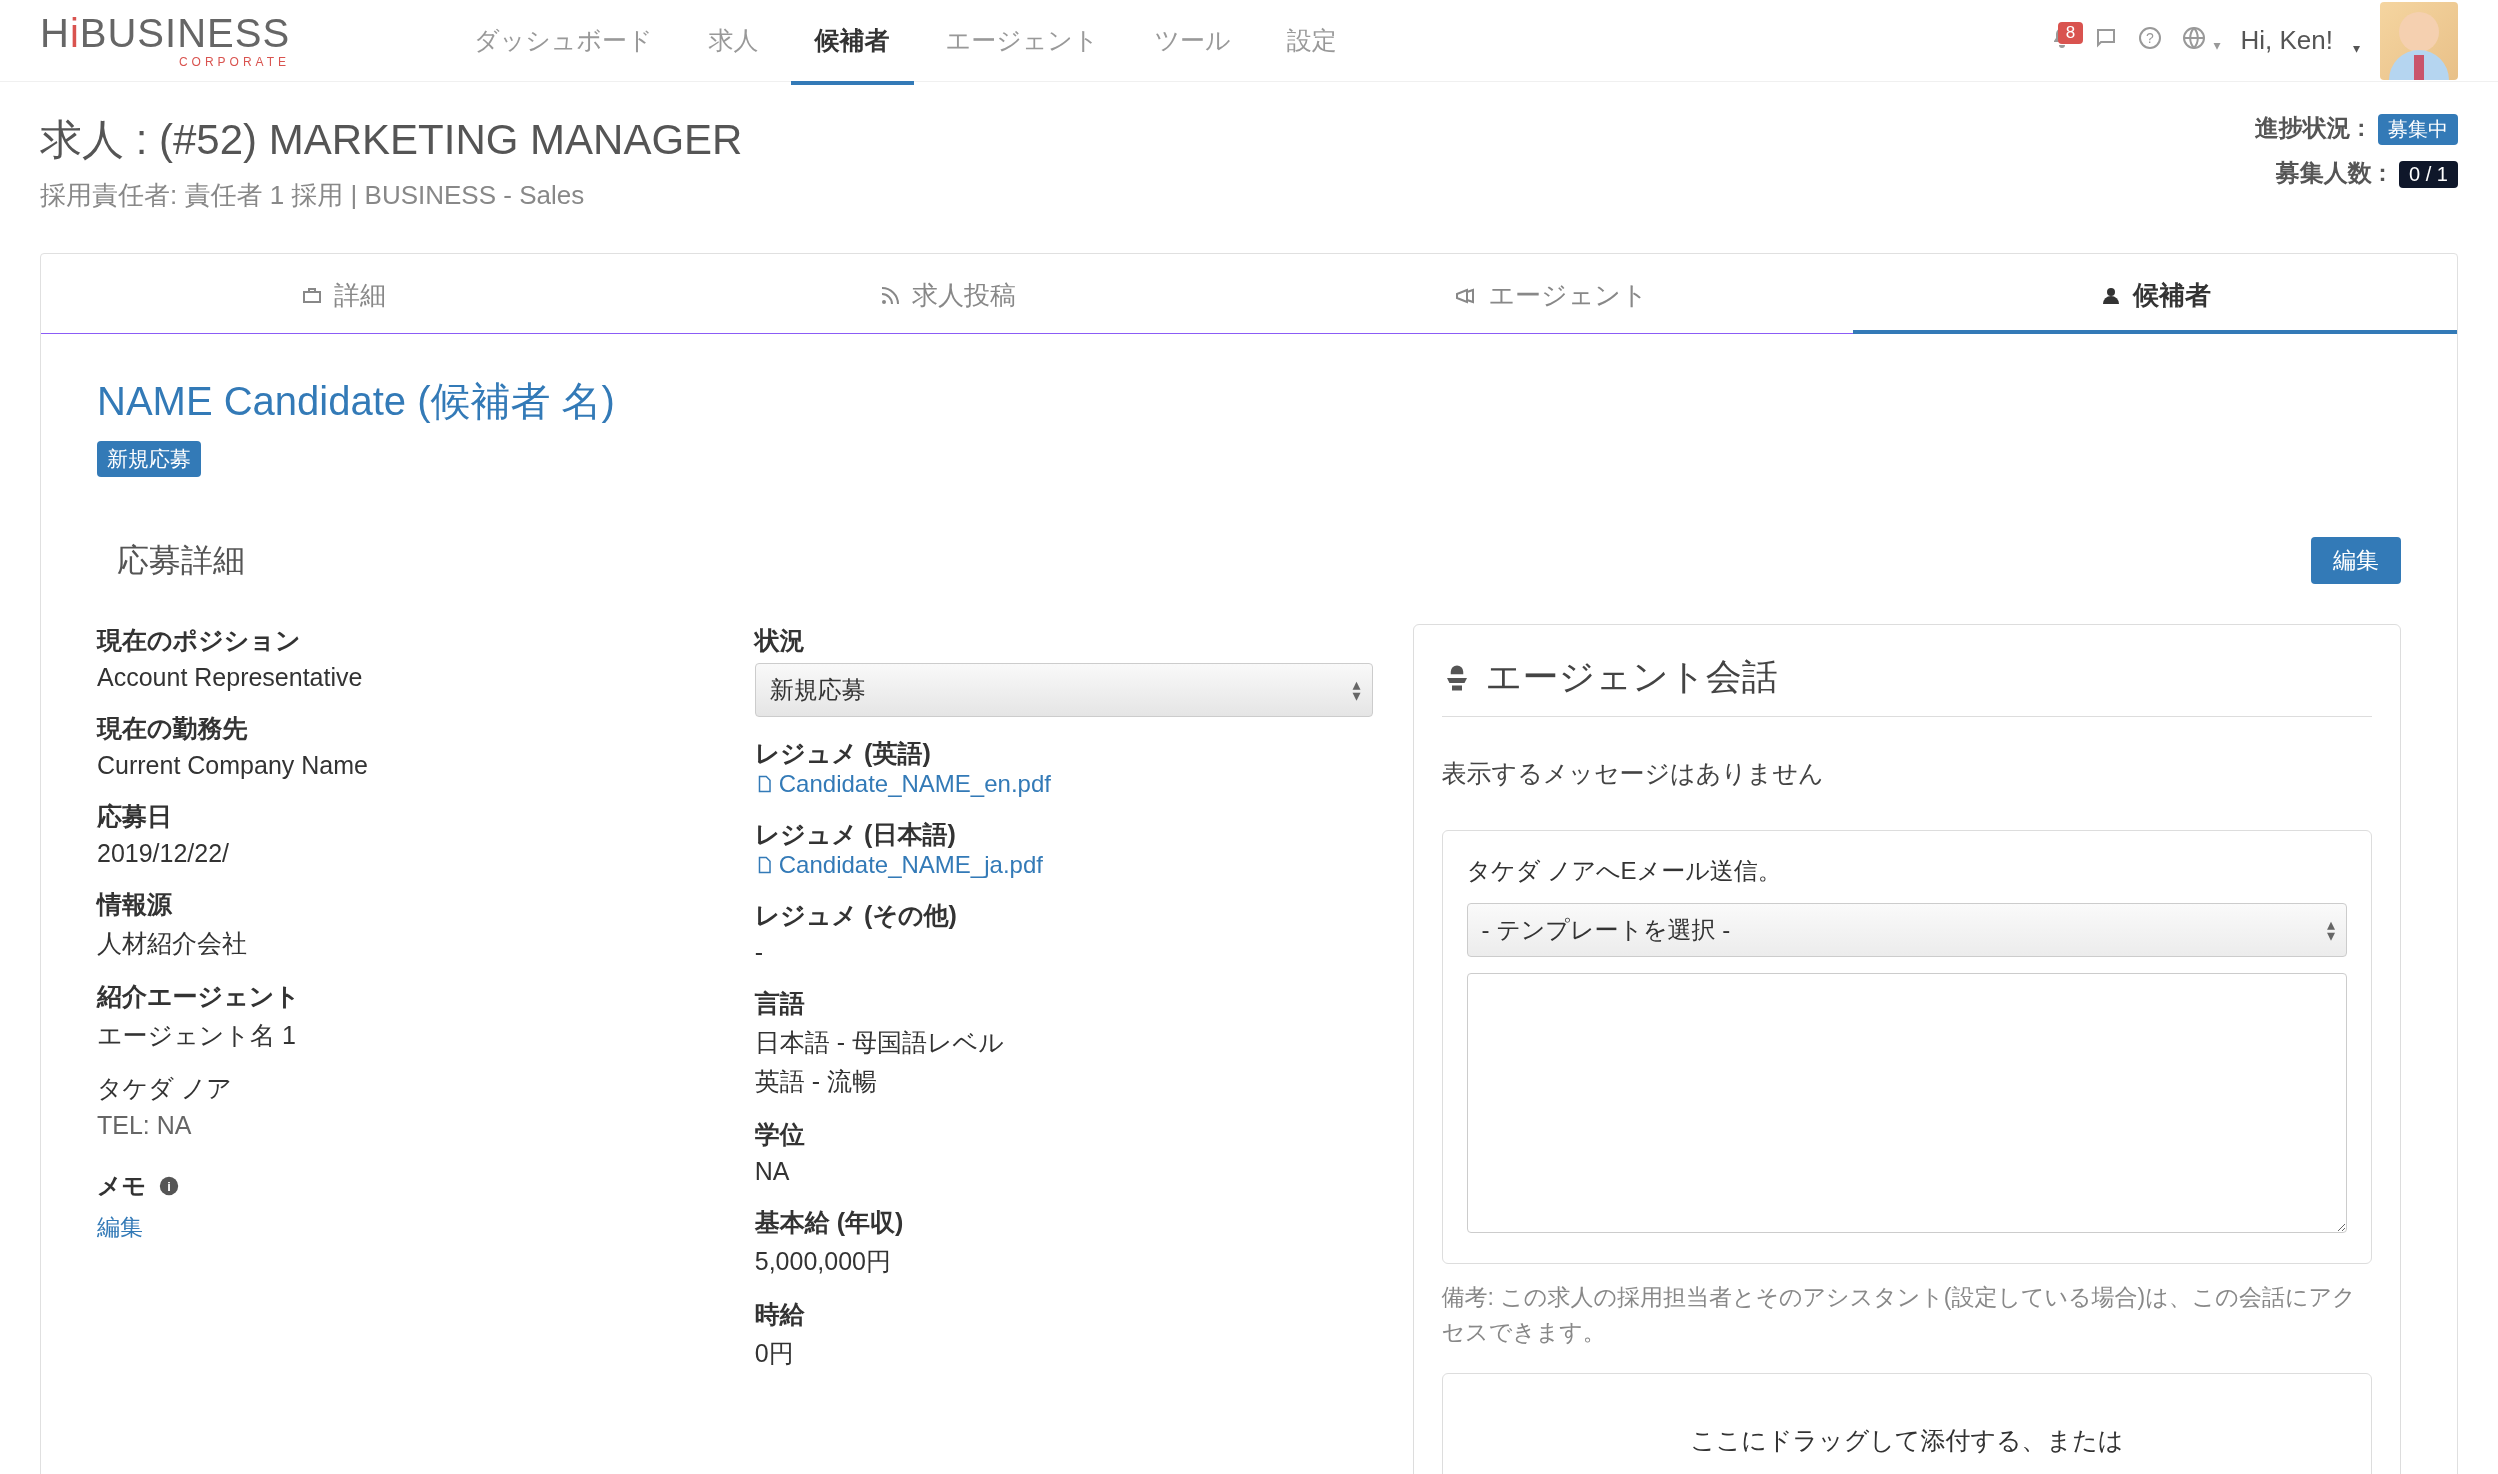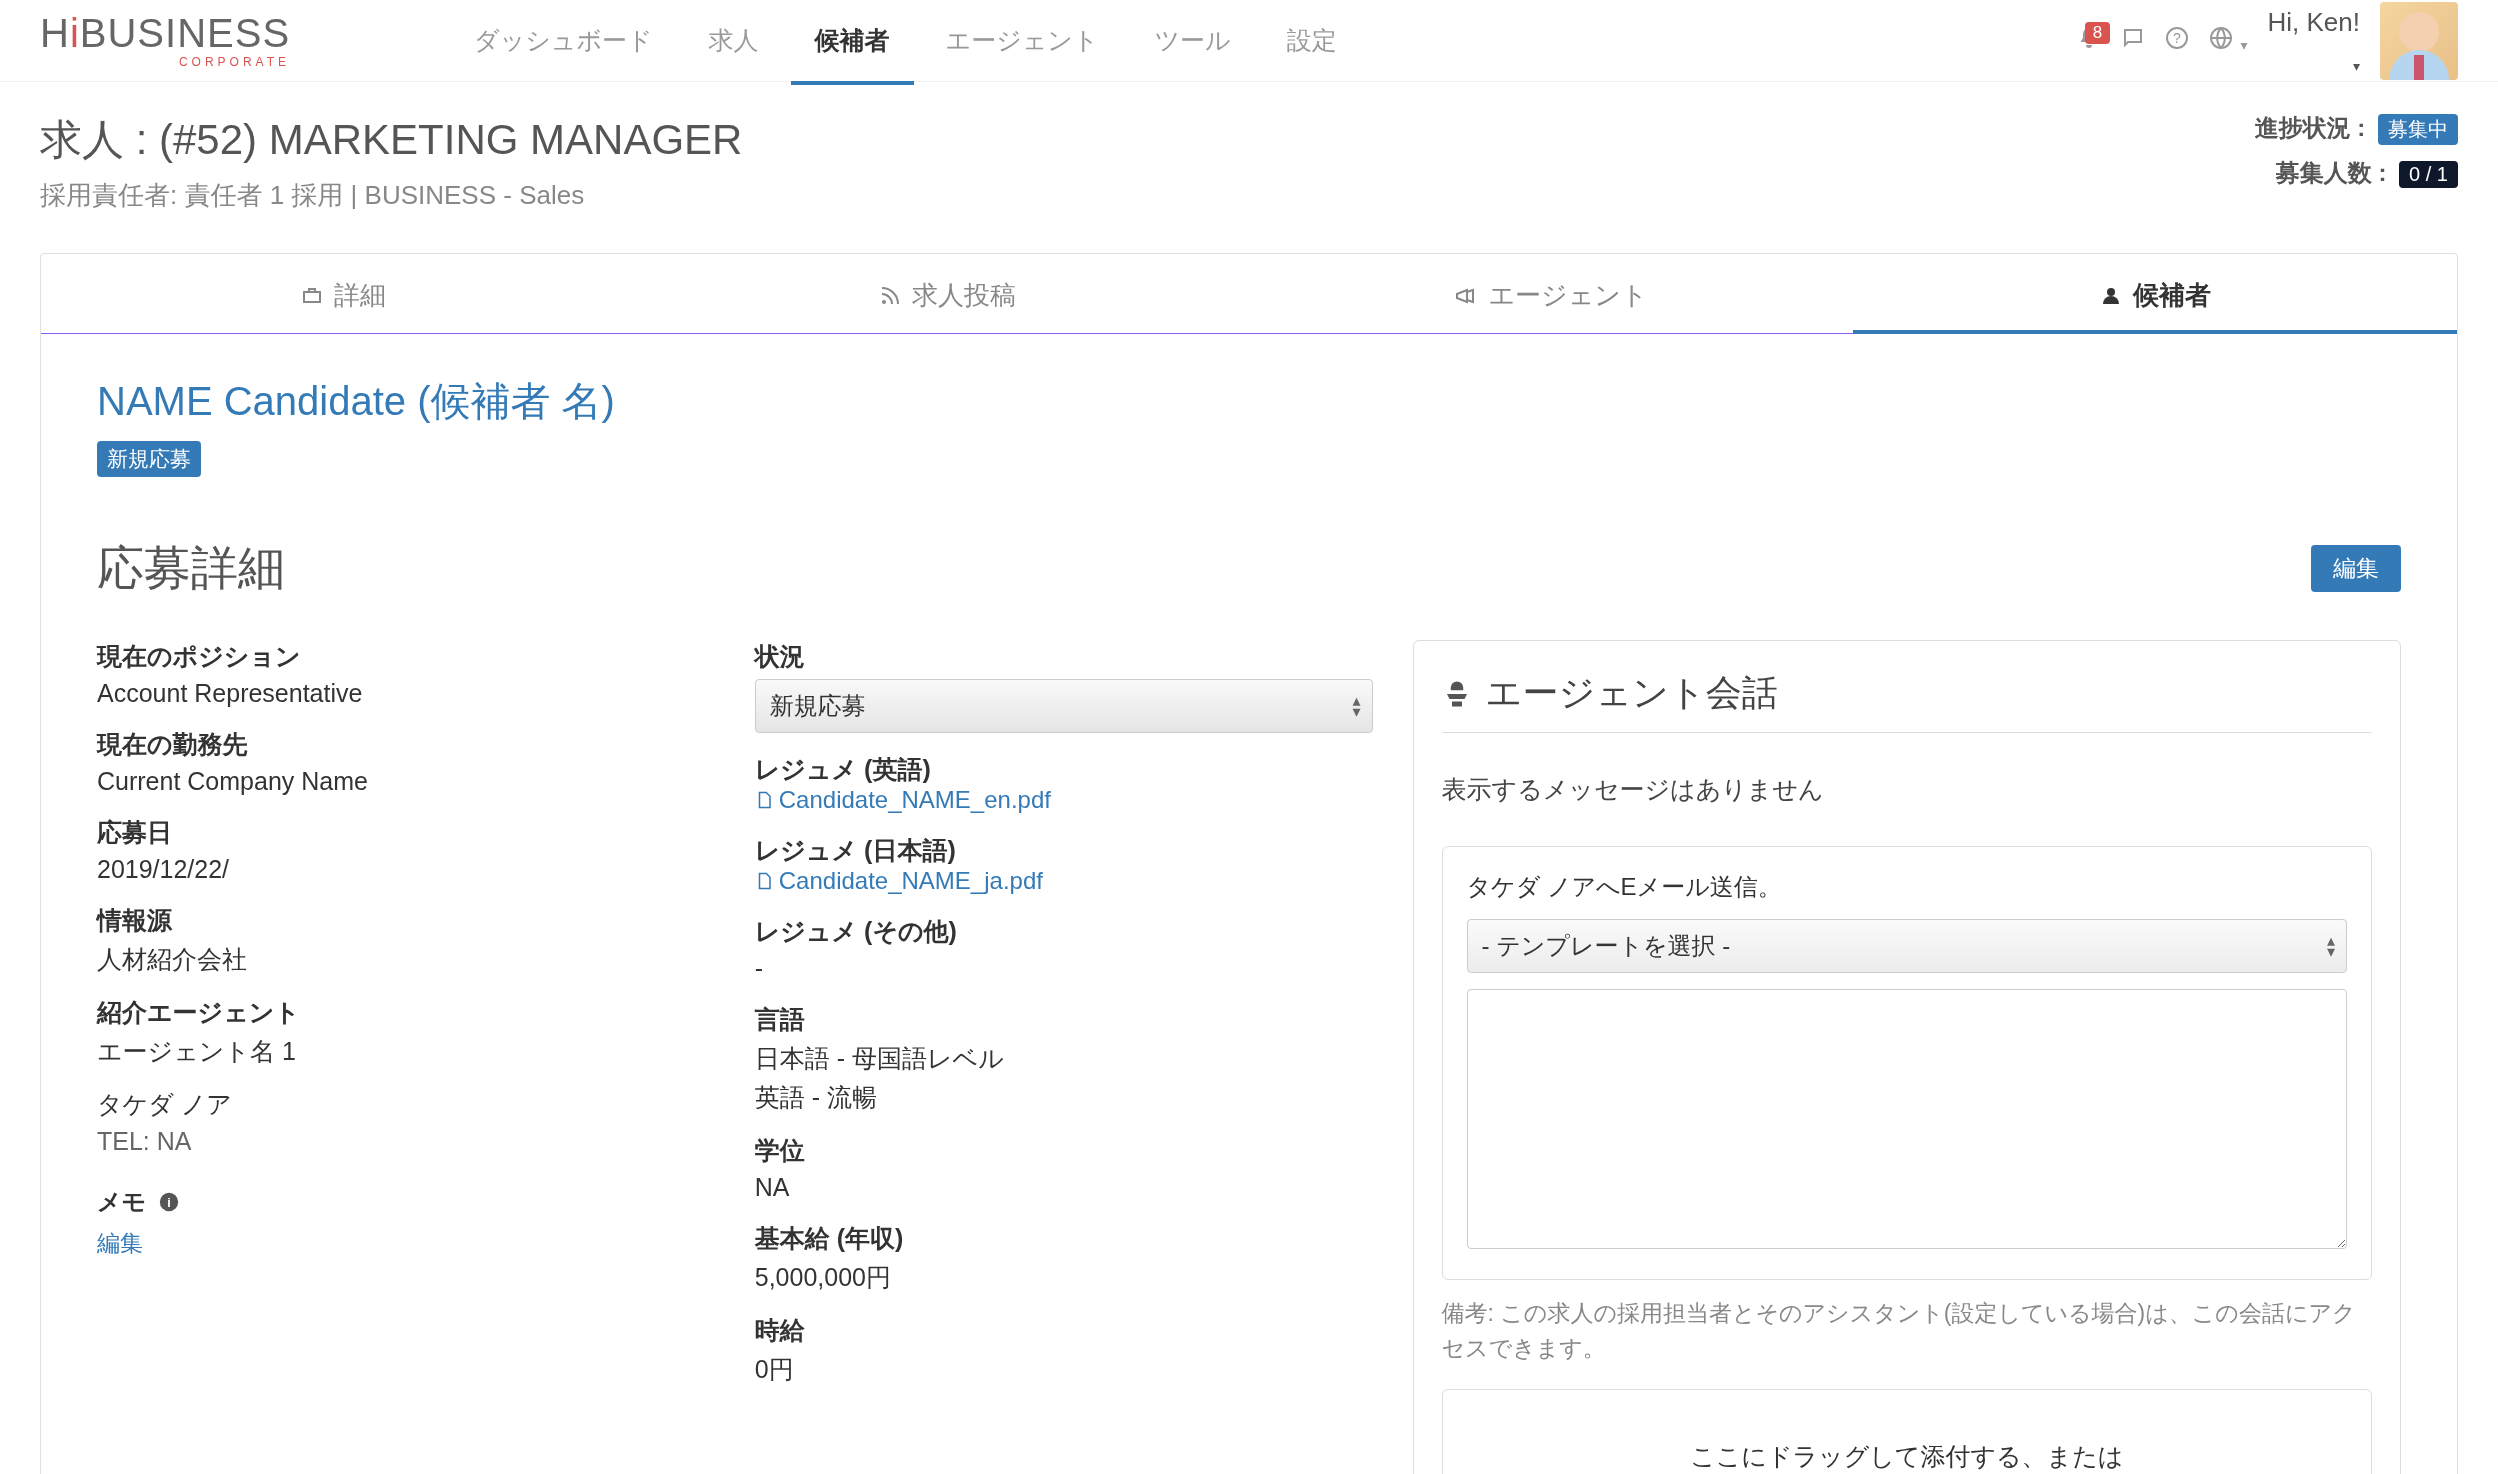--- a/index.html
+++ b/index.html
@@ -69,21 +69,21 @@
     .icon-btn { color: #999; cursor: pointer; position: relative; font-size: 28px; }
     .badge-count {
       position: absolute;
       top: -3px; left: 8px;
       background: #d9534f;
       color: #fff;
       font-size: 17px;
       padding: 1px 8px;
       border-radius: 4px;
     }
-    .greeting { color: #555; font-size: 26px; display: flex; align-items: flex-end; gap: 20px; cursor: pointer; flex-direction: column; }
+    .greeting { color: #555; font-size: 26px; display: flex; align-items: flex-end; gap: 20px; cursor: pointer; }
     .avatar {
       width: 78px; height: 78px;
       background: linear-gradient(135deg, #f5d5a0 0%, #e8c088 100%);
       border-radius: 4px;
       display: flex; align-items: center; justify-content: center;
       position: relative;
       overflow: hidden;
     }
     .avatar::before {
       content: '';
@@ -179,21 +179,21 @@
       padding: 4px 10px;
       border-radius: 4px;
       margin-top: 12px;
     }
     .details-section { margin-top: 60px; }
     .section-header {
       display: flex;
       justify-content: space-between;
       align-items: center;
     }
-    .section-title { font-size: 47px; color: #555; font-weight: 400; }
+    .section-title { font-size: 32px; color: #555; font-weight: 400; margin-left: 20px; }
     .edit-btn {
       background: #337ab7;
       color: #fff;
       border: none;
       padding: 8px 22px;
       font-size: 23px;
       border-radius: 4px;
       cursor: pointer;
     }
     .details-grid {

